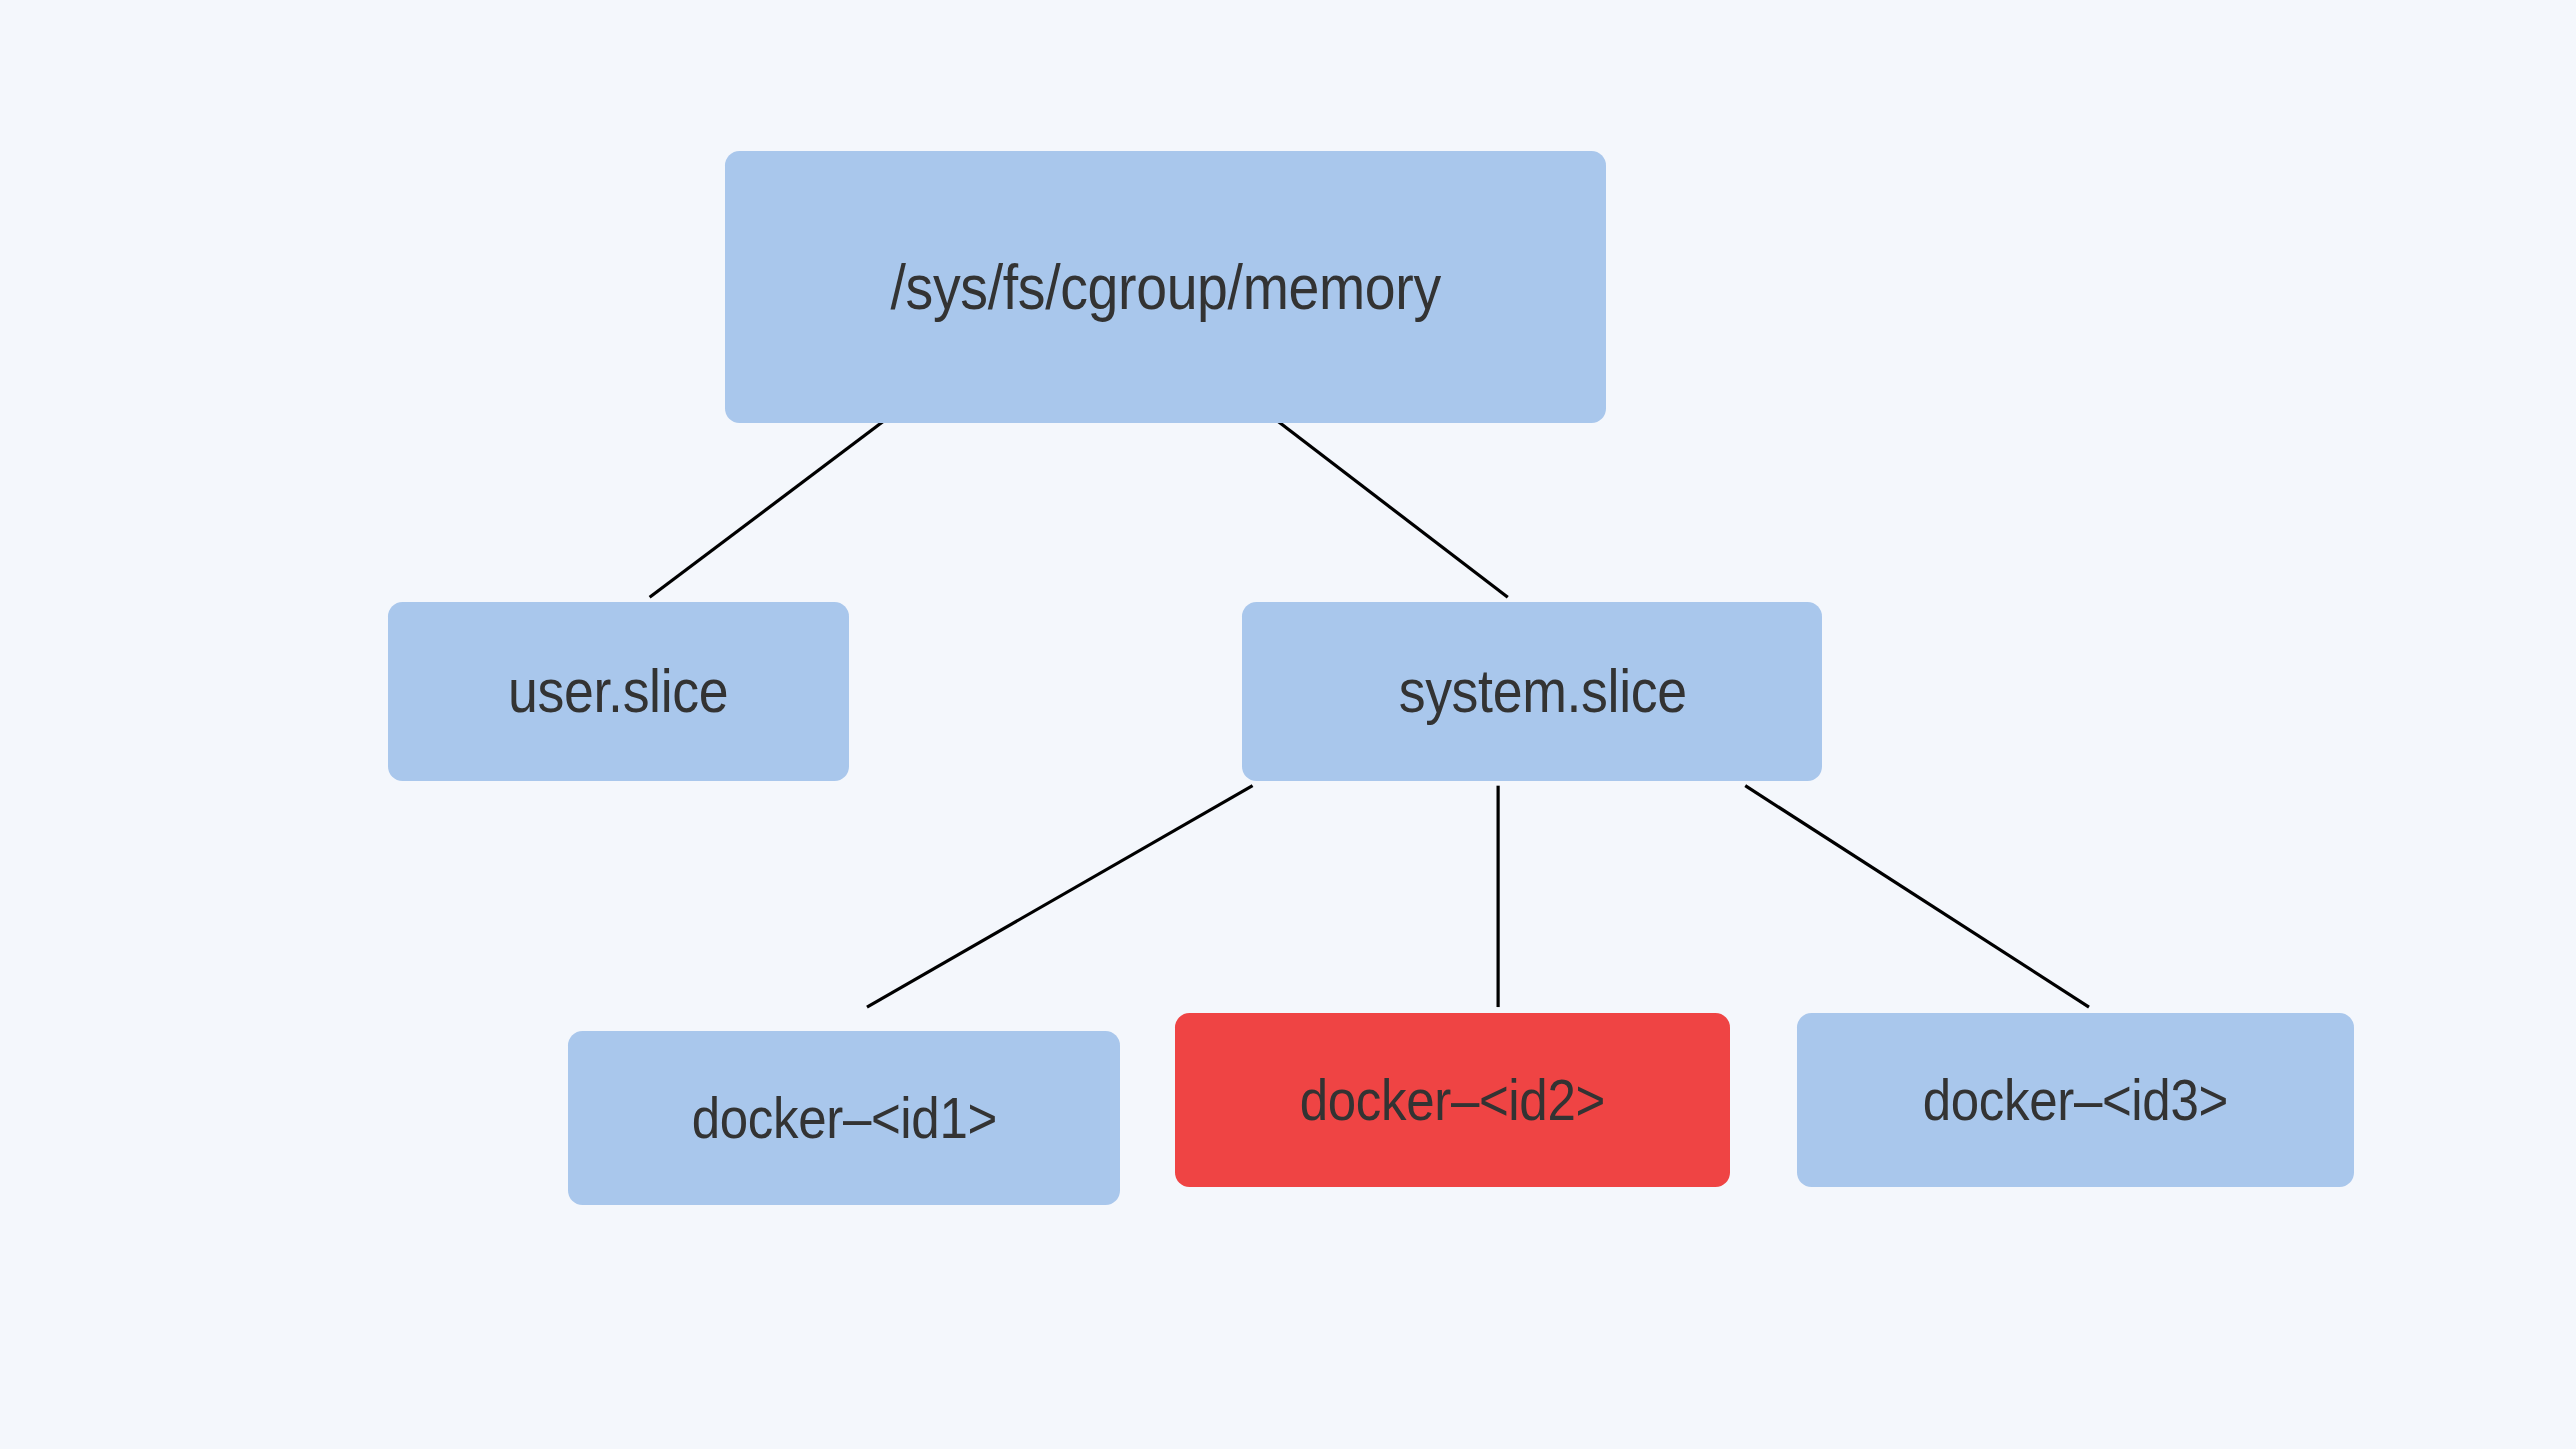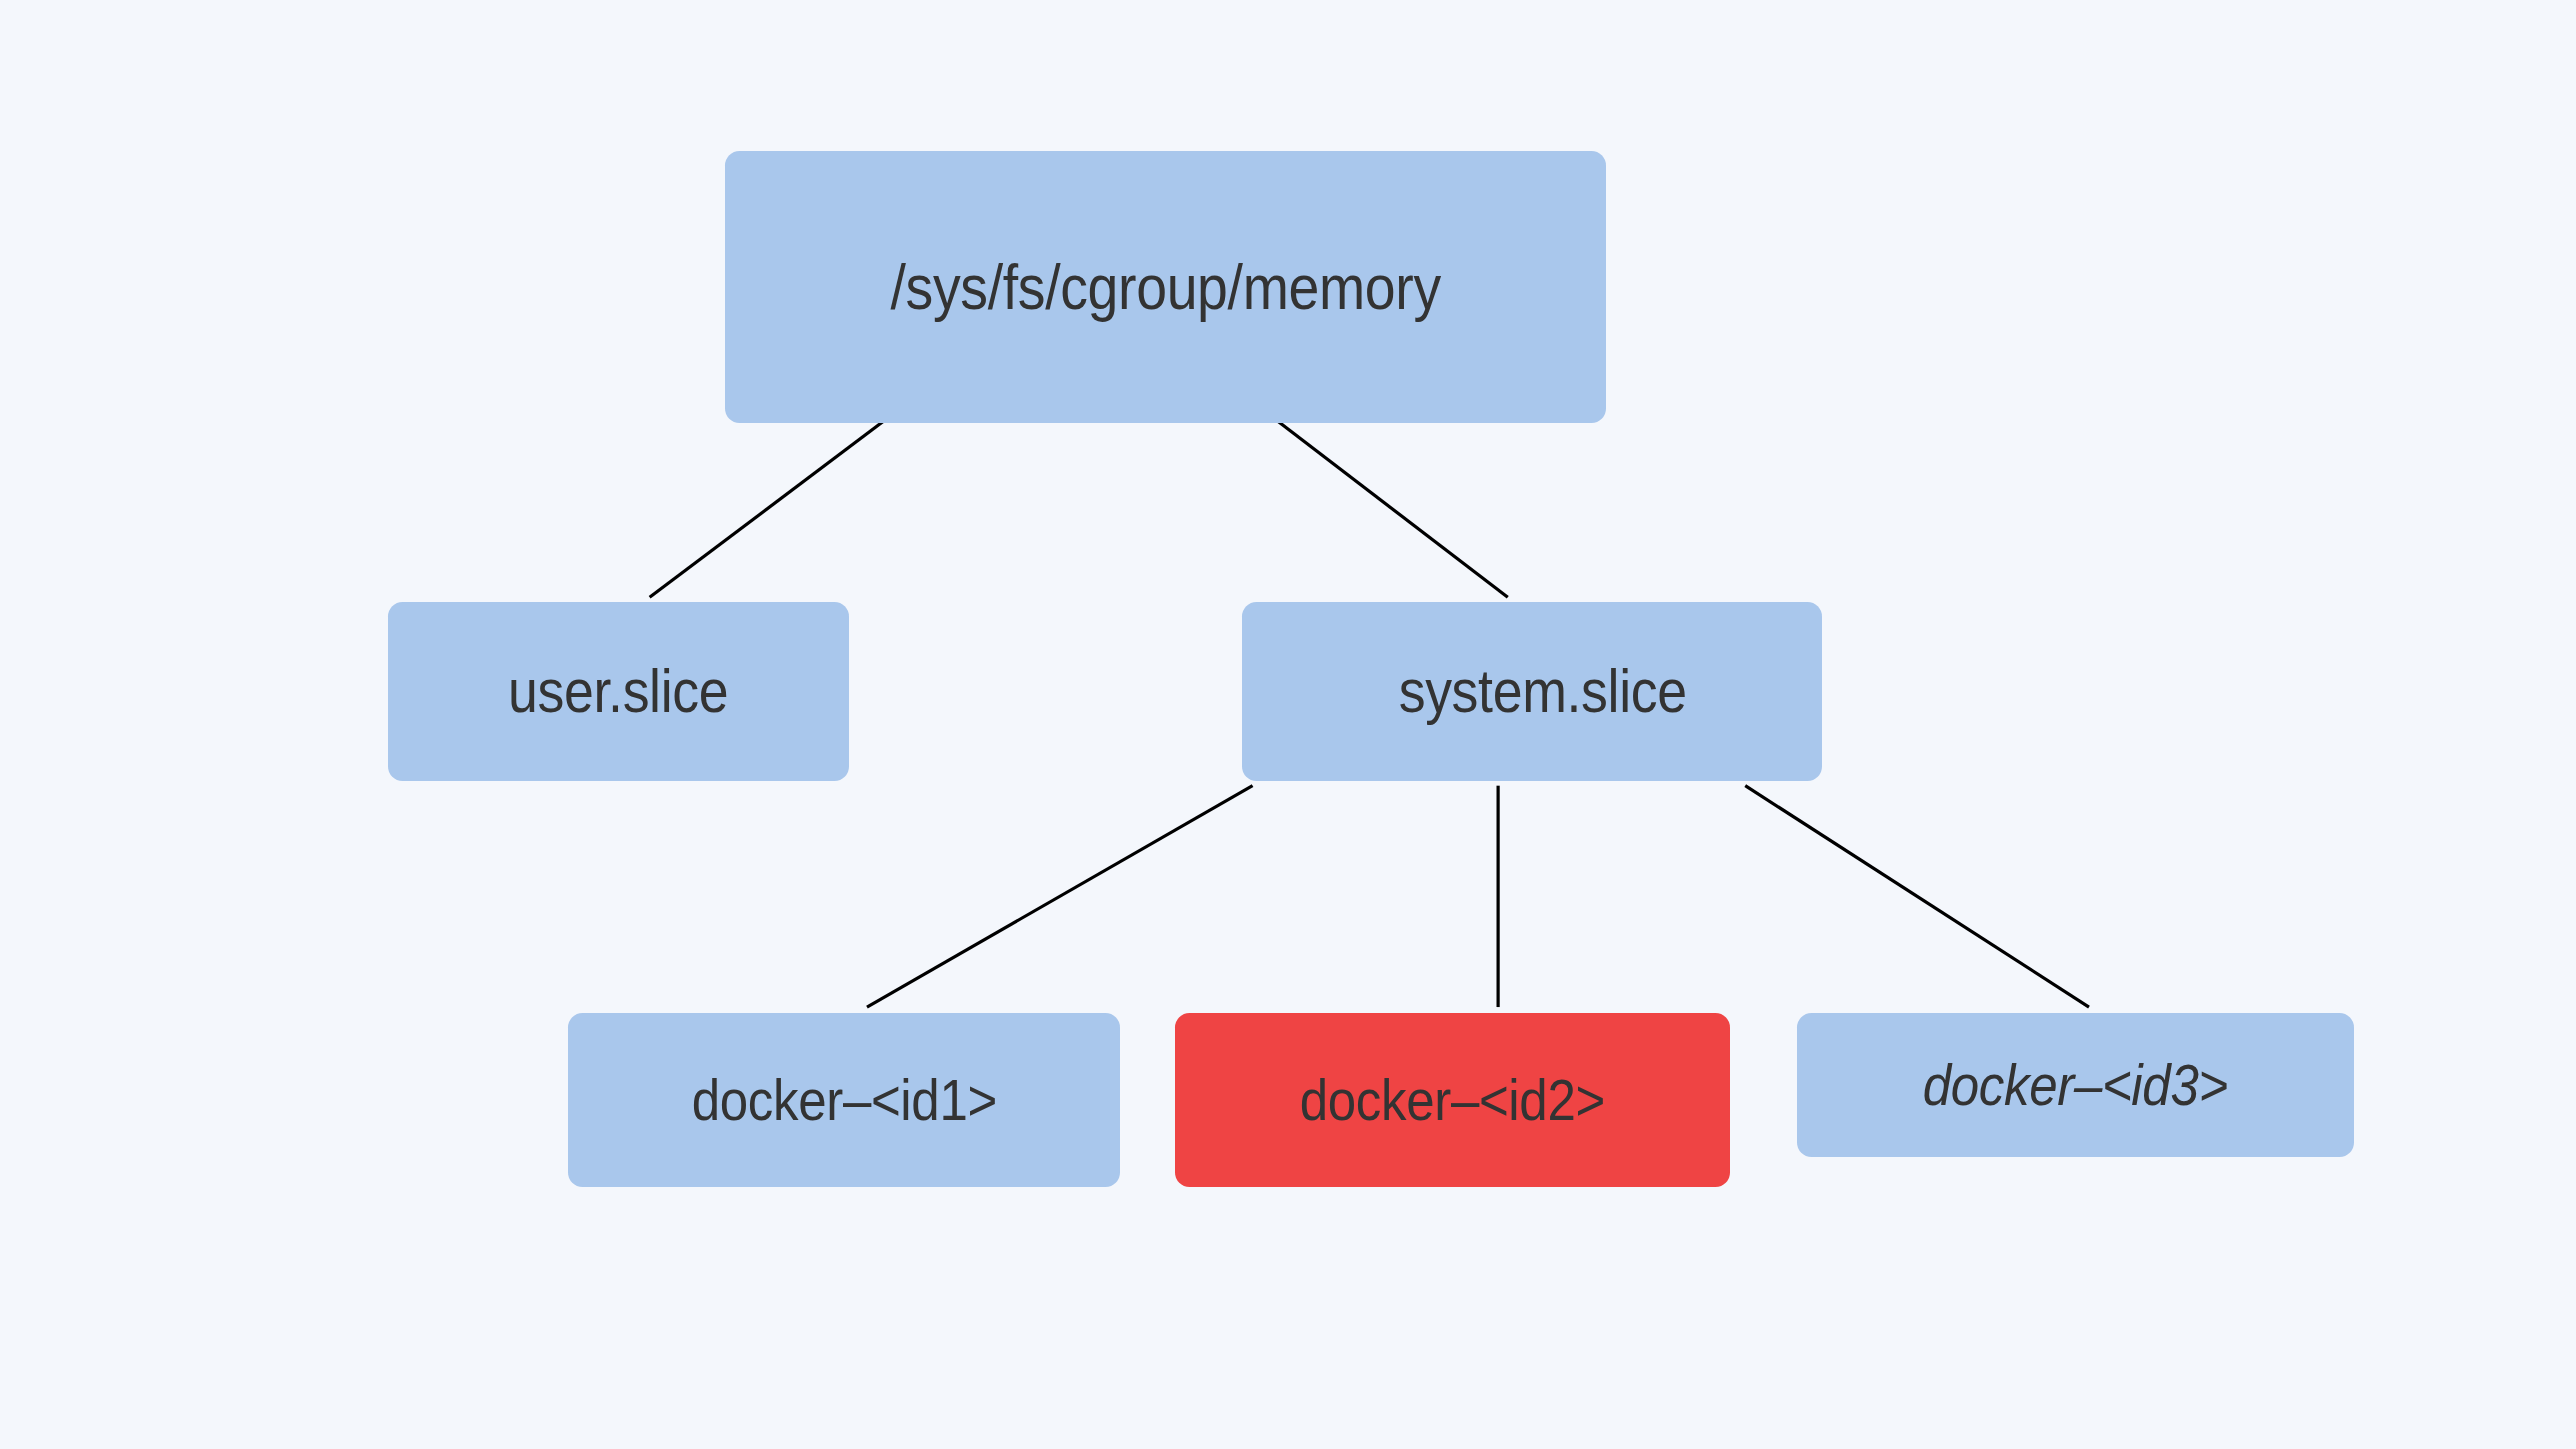--- a/index.html
+++ b/index.html
@@ -47,21 +47,21 @@
     font-stretch: condensed;
     transform: scaleX(0.88);
     transform-origin: center center;
   }
   
   #node-root        { left: 725px;  top: 151px;  width: 881px; height: 272px; }
   #node-user-slice  { left: 388px;  top: 602px;  width: 461px;  height: 179px; }
   #node-system-slice{ left: 1242px; top: 602px;  width: 580px;  height: 179px; }
   #node-docker1     { left: 568px;  top: 1013px; width: 552px;  height: 174px; }
   #node-docker2     { left: 1175px; top: 1013px; width: 555px;  height: 174px; }
-  #node-docker3     { left: 1797px; top: 1013px; width: 557px;  height: 144px; font-style: italic; }
+  #node-docker3     { left: 1797px; top: 1013px; width: 557px;  height: 174px; }
 
   #node-root .node-label        { font-size: 63px; }
   #node-user-slice .node-label  { font-size: 61px; }
   #node-system-slice .node-label{ font-size: 61px; }
   .node.leaf .node-label        { font-size: 58px; }
 </style>
 </head>
 <body style="background: rgb(244, 247, 252);">
 
 <div id="diagram-canvas" style="background: rgb(244, 247, 252);">
@@ -79,21 +79,21 @@
   </div>
 
   <div class="node" id="node-user-slice" style="background: rgb(169, 199, 236); border-radius: 14.5px;">
     <span class="node-label" style="color: rgb(51, 51, 51);">user.slice</span>
   </div>
 
   <div class="node" id="node-system-slice" style="background: rgb(169, 199, 236); border-radius: 14.5px; padding-left: 21px;">
     <span class="node-label" style="color: rgb(51, 51, 51);">system.slice</span>
   </div>
 
-  <div class="node leaf" id="node-docker1" style="background: rgb(169, 199, 236); border-radius: 14.5px;">
+  <div class="node leaf" id="node-docker1" style="background: rgb(169, 199, 236); border-radius: 14.5px; margin-top: 18px;">
     <span class="node-label" style="color: rgb(51, 51, 51);">docker–&lt;id1&gt;</span>
   </div>
 
   <div class="node leaf" id="node-docker2" style="background: #ef4444; border-radius: 14.5px;">
     <span class="node-label" style="color: rgb(51, 51, 51);">docker–&lt;id2&gt;</span>
   </div>
 
   <div class="node leaf" id="node-docker3" style="background: rgb(169, 199, 236); border-radius: 14.5px;">
     <span class="node-label" style="color: rgb(51, 51, 51);">docker–&lt;id3&gt;</span>
   </div>

